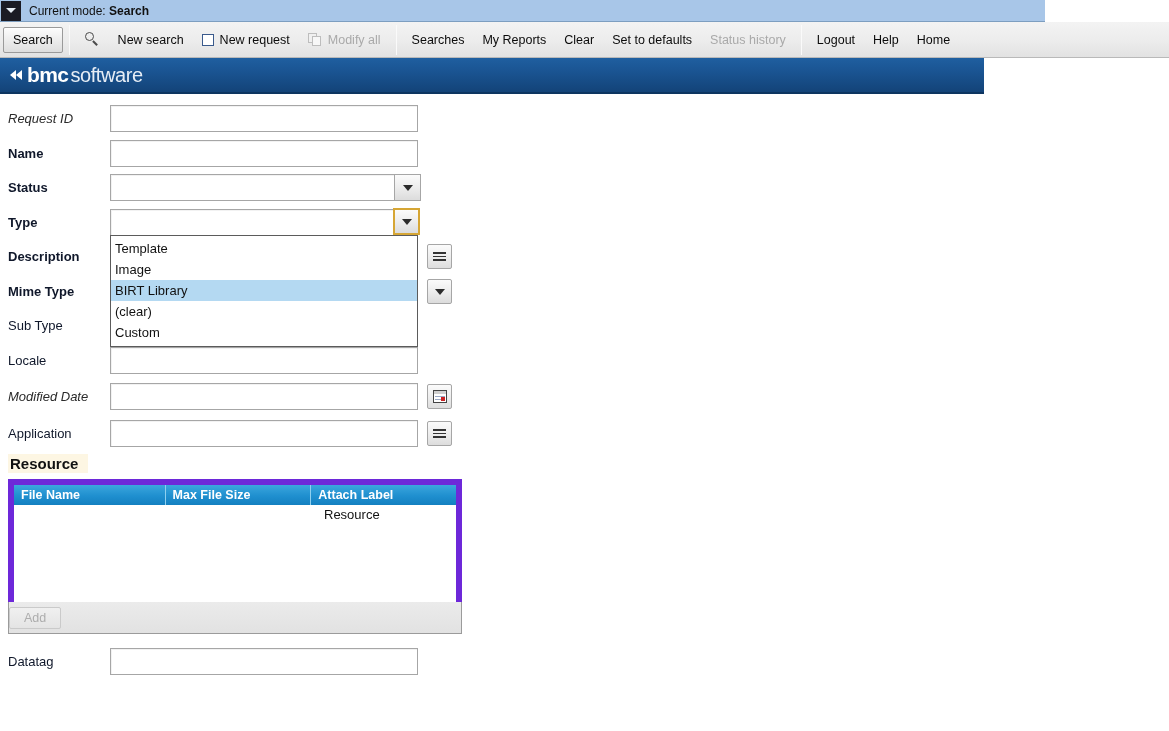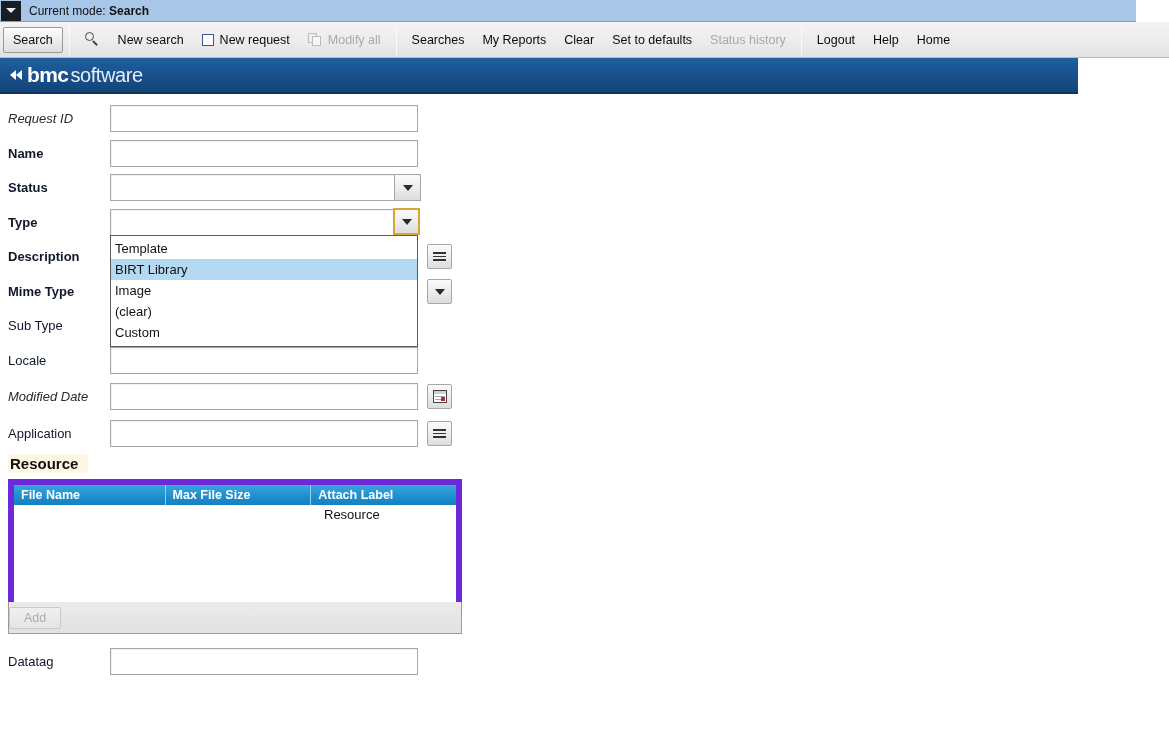--- a/index.html
+++ b/index.html
@@ -6,21 +6,21 @@
   html, body {
     margin: 0; padding: 0;
     width: 1169px; height: 731px;
     background: #ffffff;
     font-family: "Liberation Sans", sans-serif;
     overflow: hidden;
   }
 
   
   .titlebar {
-    position: absolute; left: 0; top: 0; width: 1136px; height: 22px;
+    position: absolute; left: 0; top: 0; width: 1045px; height: 22px;
     background: #a8c6e8;
     display: flex; align-items: center;
     border-bottom: 1px solid #7d9ec0;
   }
   .titlebar-btn {
     width: 20px; height: 20px; margin-left: 1px;
     background: #1b1b24;
     display: flex; align-items: center; justify-content: center;
     flex: 0 0 auto;
   }
@@ -83,21 +83,21 @@
     position: absolute; left: 0; top: 0; width: 9px; height: 10px;
     border: 1.5px solid #bdbdbd; background: #f0f0f0;
   }
   .ico-copy .b {
     position: absolute; left: 4px; top: 3px; width: 9px; height: 10px;
     border: 1.5px solid #bdbdbd; background: #f7f7f7;
   }
 
   
   .brandbar {
-    position: absolute; left: 0; top: 58px; width: 1078px; height: 36px;
+    position: absolute; left: 0; top: 58px; width: 984px; height: 36px;
     background: linear-gradient(to bottom, #1f5fa0 0%, #1a5492 40%, #134378 100%);
     border-bottom: 2px solid #0d3560;
     display: flex; align-items: center;
   }
   .brand-logo {
     display: flex; align-items: center; margin-left: 10px; gap: 2px;
   }
   .brand-mark { position: relative; width: 15px; height: 15px; flex:0 0 auto; }
   .brand-mark .t1 {
     position: absolute; left: 0; top: 2px;
@@ -408,19 +408,19 @@
     </div>
   </div>
 
   <div class="row" style="top:553px;">
     <span class="lbl">Datatag</span>
     <div class="fld" style="top:1px;"></div>
   </div>
 
   <div class="dropdown-list">
     <div class="dd-opt">Template</div>
+    <div class="dd-opt">Image</div>
     <div class="dd-opt sel">BIRT Library</div>
-    <div class="dd-opt">Image</div>
     <div class="dd-opt">(clear)</div>
     <div class="dd-opt">Custom</div>
   </div>
 
 </div>
 
 </body></html>

